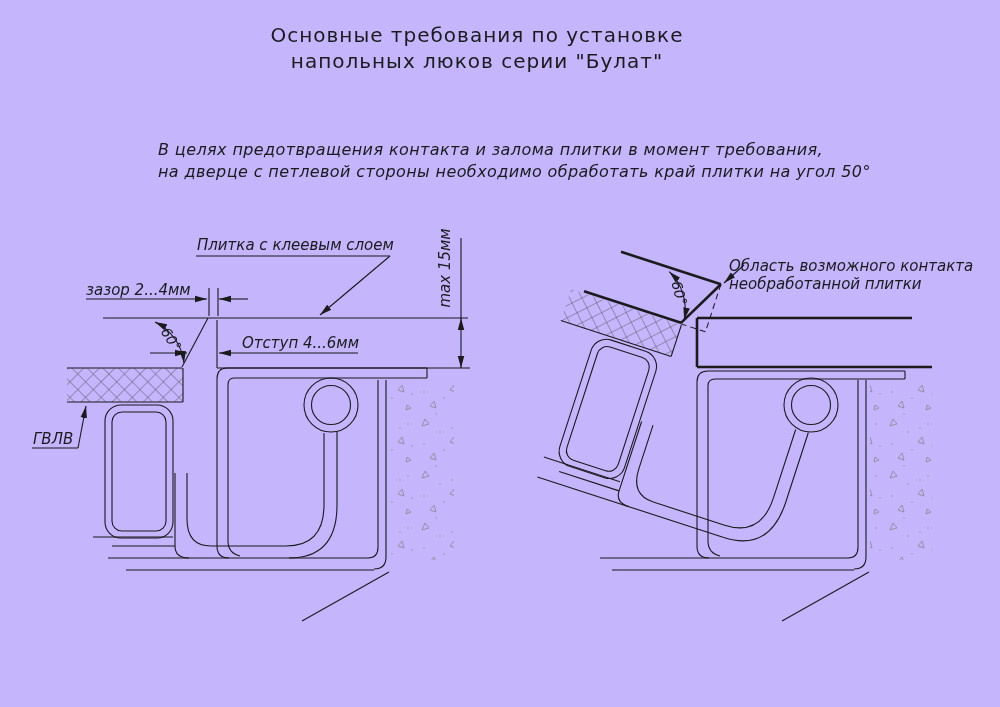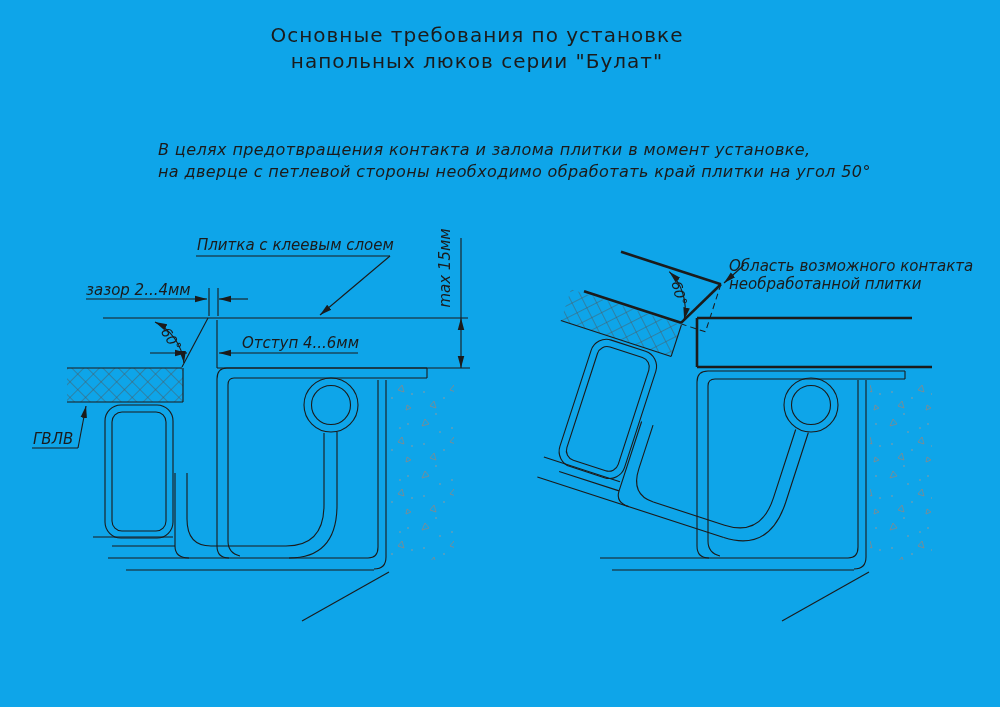--- a/index.html
+++ b/index.html
@@ -1,17 +1,17 @@
 <!DOCTYPE html>
 <html><head>
 <meta charset="utf-8">
 <style>
   html,body{margin:0;padding:0;background:#e8e8e8;}
   .canvas{
-    position:relative;width:1000px;height:707px;background:#0ea5e9;
+    position:relative;width:1000px;height:707px;background:#c4b5fd;
     overflow:hidden;font-family:"DejaVu Sans",sans-serif;color:#1b1b1b;
   }
   .title-block{
     position:absolute;left:0;top:22px;width:954px;text-align:center;
     font-size:20px;line-height:26px;letter-spacing:1px;color:#1b1b1b;
   }
   .intro-block{
     position:absolute;left:158px;top:139px;width:780px;
     font-style:italic;font-size:16px;line-height:22px;letter-spacing:.4px;color:#1b1b1b;
   }
@@ -26,21 +26,21 @@
 <body>
 
 <div class="canvas">
 
   <div class="title-block">
     <div>Основные требования по установке</div>
     <div>напольных люков серии "Булат"</div>
   </div>
 
   <div class="intro-block">
-    <div>В целях предотвращения контакта и залома плитки в момент установке,</div>
+    <div>В целях предотвращения контакта и залома плитки в момент требования,</div>
     <div>на дверце с петлевой стороны необходимо обработать край плитки на угол 50°</div>
   </div>
 
   <svg width="1000" height="707" viewBox="0 0 1000 707">
     <defs>
       <marker id="ar" viewBox="0 0 10 7" refX="10" refY="3.5" markerWidth="11" markerHeight="8" orient="auto-start-reverse">
         <path d="M0,0.8 L10,3.5 L0,6.2 Z" fill="#1b1b1b"></path>
       </marker>
       <pattern id="xh" width="11" height="11" patternUnits="userSpaceOnUse" patternTransform="rotate(45)">
         <path d="M0,0 H11 M0,0 V11" stroke="#555555" stroke-width="0.9" fill="none"></path>

